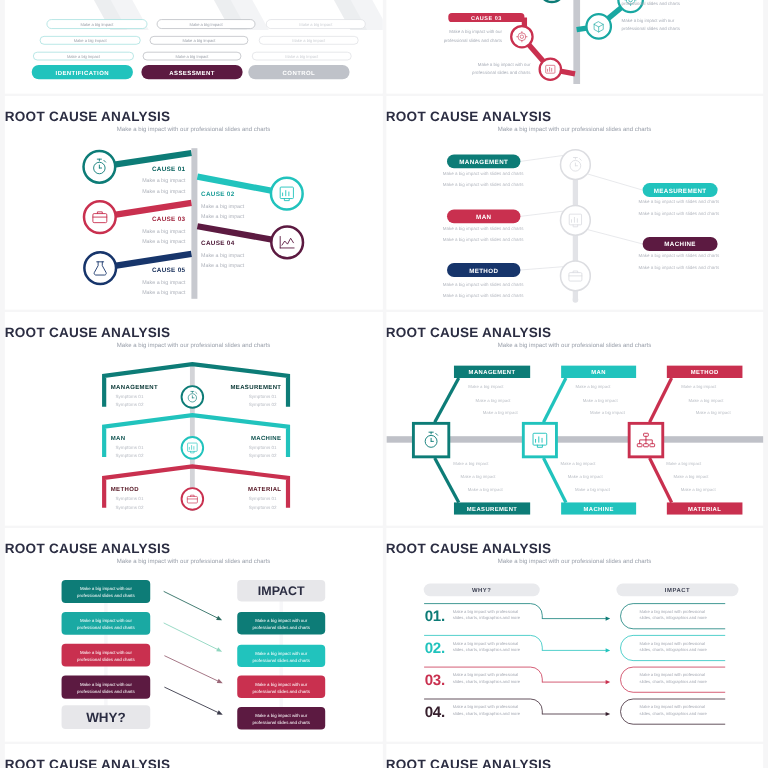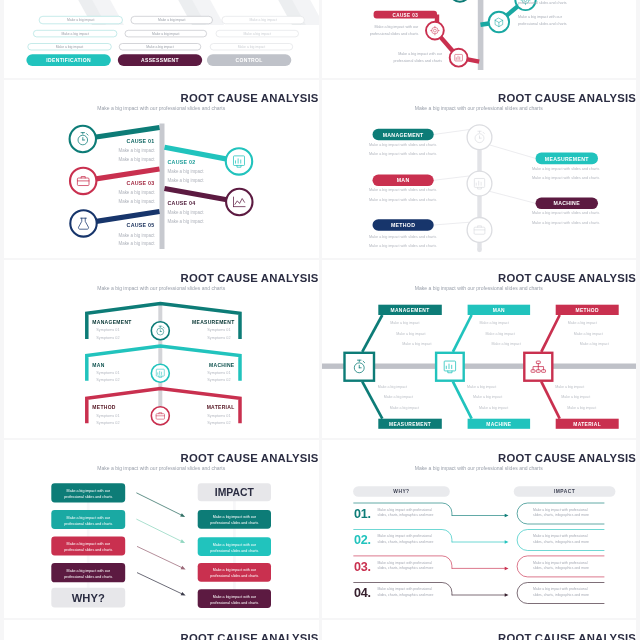--- a/index.html
+++ b/index.html
@@ -1,20 +1,20 @@
 <!DOCTYPE html>
 <html><head>
 <meta charset="utf-8">
 <title>Root Cause Analysis Slide Thumbnails</title>
 <style>
   html,body{margin:0;padding:0;}
   body{width:640px;height:640px;background:#f6f6f7;font-family:"Liberation Sans",sans-serif;overflow:hidden;}
   .page{position:absolute;left:0;top:0;width:640px;height:640px;background:#f6f6f7;}
   .slide{position:absolute;background:#ffffff;overflow:hidden;}
-  .s-title{position:absolute;left:0;width:100%;text-align:right;font-weight:bold;color:#2b2d42;letter-spacing:.2px;}
+  .s-title{position:absolute;left:0;width:100%;text-align:left;font-weight:bold;color:#2b2d42;letter-spacing:.2px;}
   .s-sub{position:absolute;left:0;width:100%;text-align:center;color:#9aa0ab;}
   svg{display:block;overflow:visible;}
 </style>
 </head>
 <body>
 
 <div class="page" id="page">
     <div class="slide" id="slide-1" style="left: 4px; top: -100.7px; width: 314.5px; height: 178.3px;">
       <svg width="314.5" height="179" viewBox="0 0 314.5 179" style="position: absolute; left: 0px; top: 0px;">
         <g>

